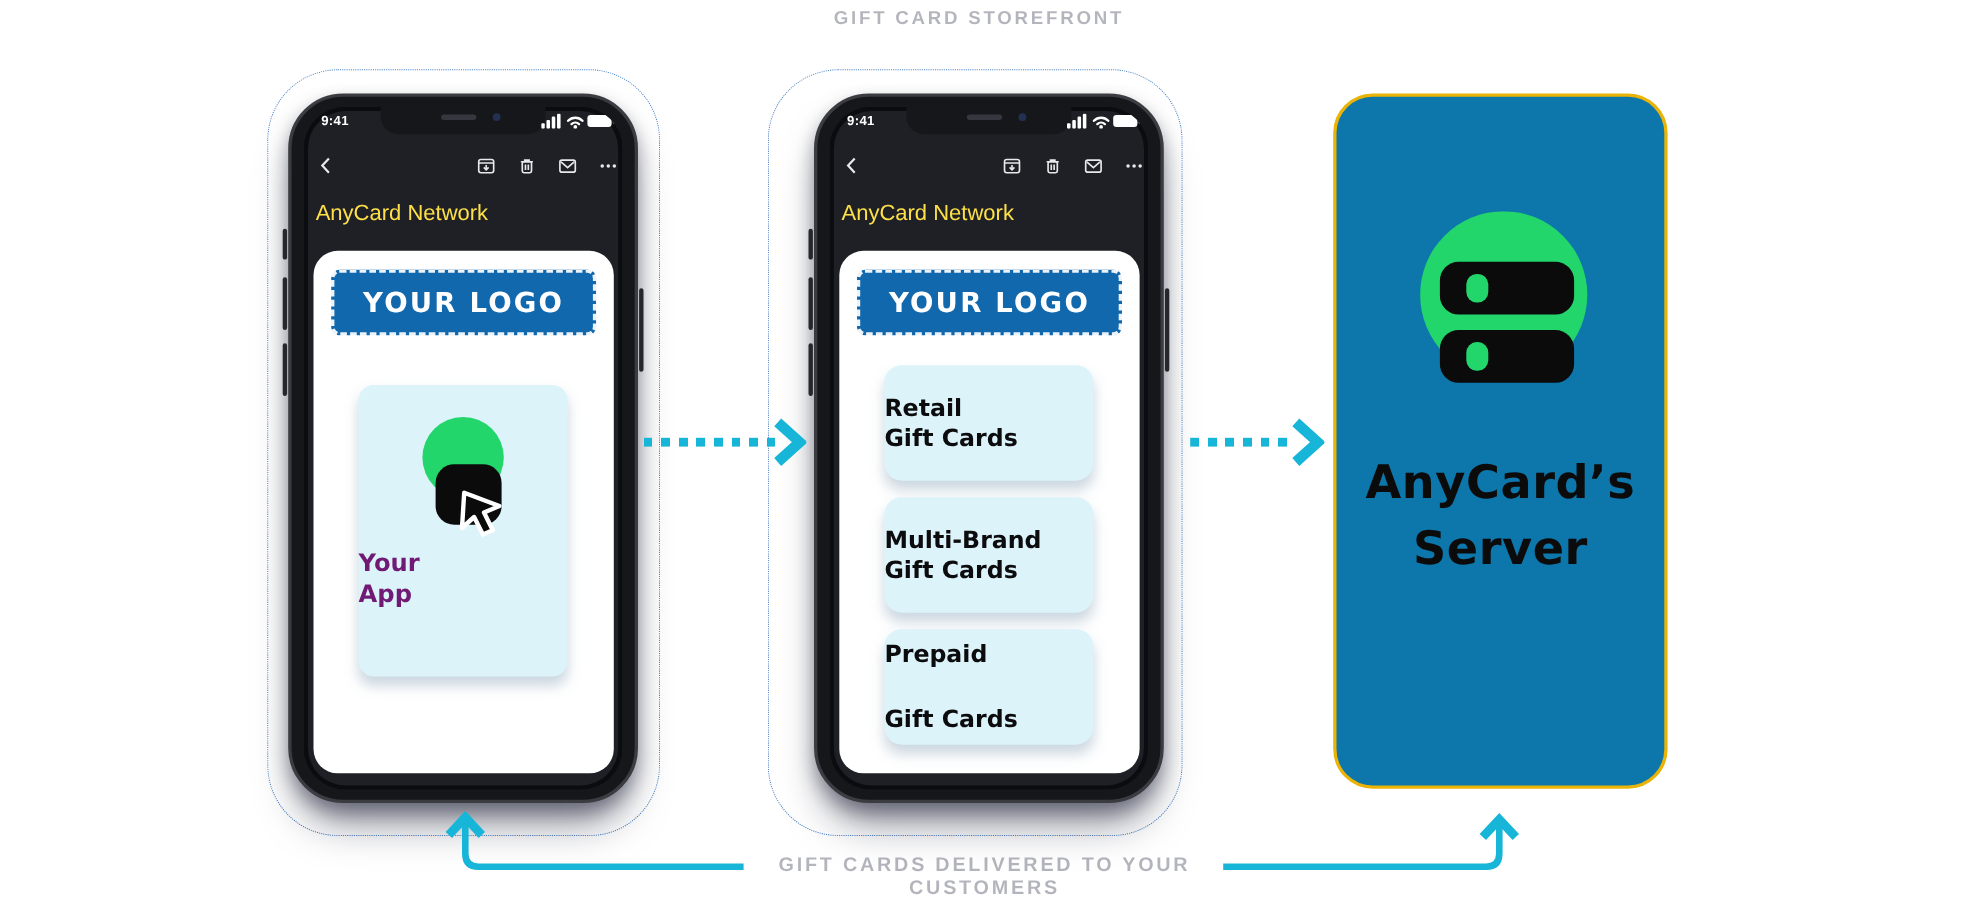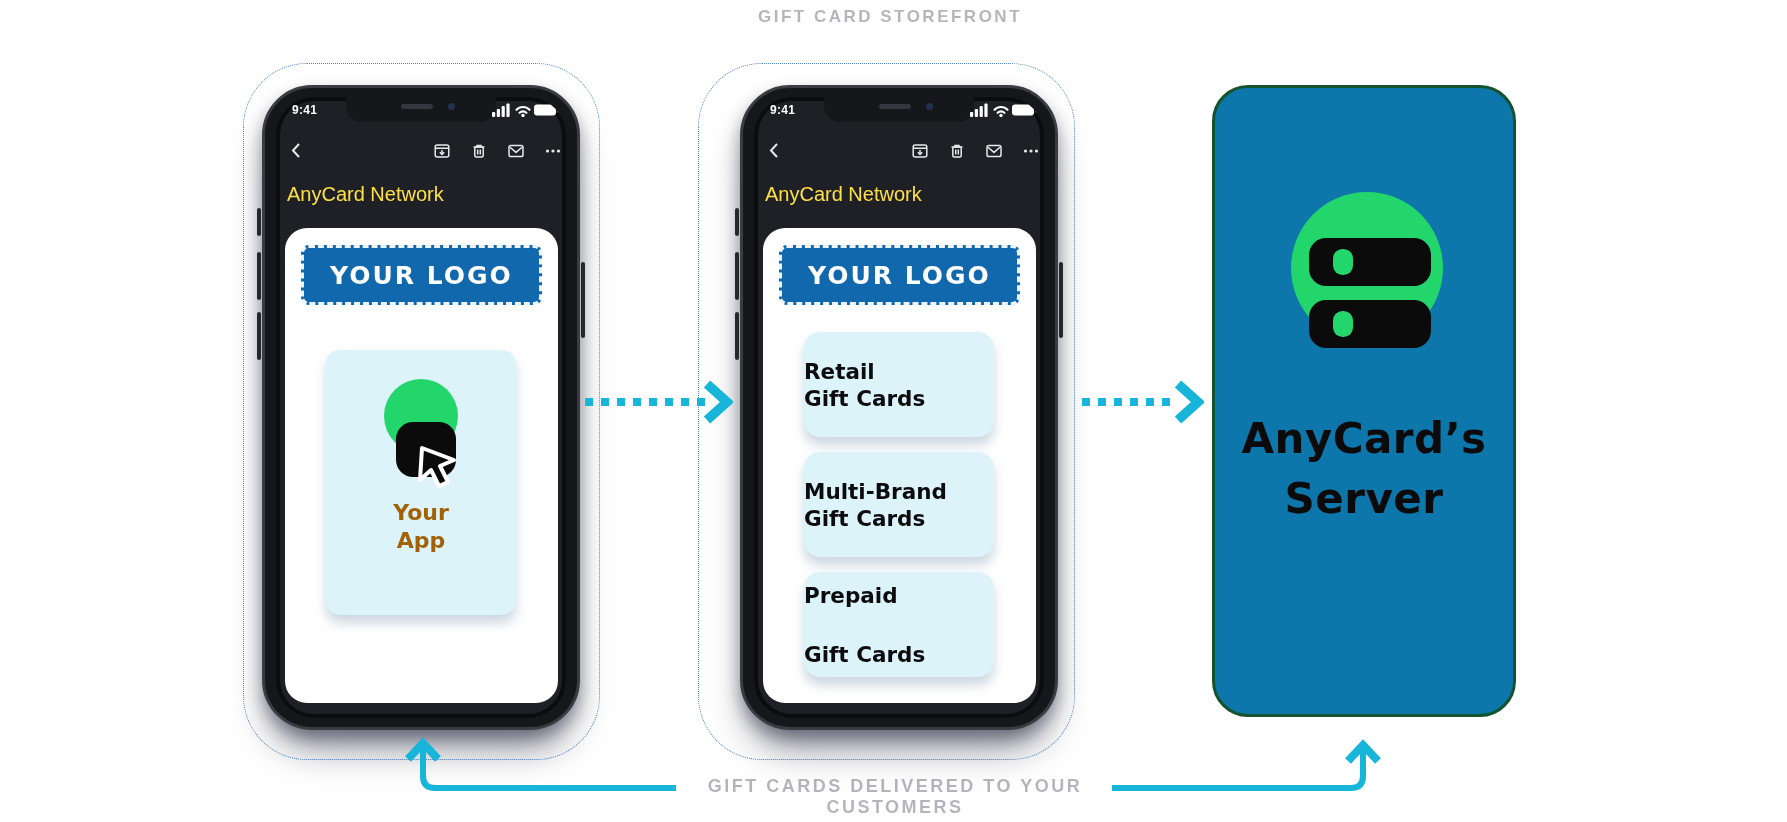--- a/index.html
+++ b/index.html
@@ -27,32 +27,32 @@
 
   .mailcard{position:absolute;width:273px;height:475px;background:#ffffff;border-radius:22px;}
   .banner{position:absolute;left:16px;top:17px;width:241px;height:60px;background:#1168ad;
           border:3px dashed rgba(255,255,255,.92);border-radius:8px;box-sizing:border-box;
           display:flex;align-items:center;justify-content:center;}
   .banner span{color:#fff;font-size:25px;font-weight:bold;letter-spacing:2px;
                font-family:"DejaVu Sans", sans-serif;}
 
   .appcard{position:absolute;left:41px;top:122px;width:190px;height:265px;background:#dcf3fa;
            border-radius:14px;box-shadow:0 8px 12px rgba(110,140,165,.35);}
-  .appcard .lbl{position:absolute;width:100%;text-align:center;color:#a16207;font-size:22px;
+  .appcard .lbl{position:absolute;width:100%;text-align:left;color:#701a75;font-size:22px;
                 font-weight:bold;font-family:"DejaVu Sans", sans-serif;}
 
   .giftbtn{position:absolute;left:41px;width:190px;height:105px;background:#dcf3fa;border-radius:16px;
            box-shadow:0 8px 12px rgba(110,140,165,.35);display:flex;flex-direction:column;
            align-items:flex-start;justify-content:center;cursor:pointer;}
   .giftbtn span{color:#0c0c0e;font-size:21.5px;line-height:27px;font-weight:bold;
                 font-family:"DejaVu Sans", sans-serif;}
 
   
   .server{position:absolute;left:1212px;top:85px;width:304px;height:632px;background:#0d76ab;
-          border:3px solid #14532d;box-sizing:border-box;border-radius:36px;}
+          border:3px solid #eab308;box-sizing:border-box;border-radius:36px;}
   .server .line{position:absolute;width:100%;text-align:center;color:#0b0b0c;font-size:42px;
                 font-weight:bold;font-family:"DejaVu Sans", sans-serif;letter-spacing:.5px;}
 
   
   .dots{position:absolute;height:8px;background:repeating-linear-gradient(90deg,#17b5d8 0 8px,transparent 8px 16px);}
   .faint{position:absolute;text-align:center;color:rgba(22,26,48,.32);font-weight:bold;
          letter-spacing:2.5px;text-transform:uppercase;font-family:"Liberation Sans", sans-serif;}
 </style>
 </head>
 <body>

